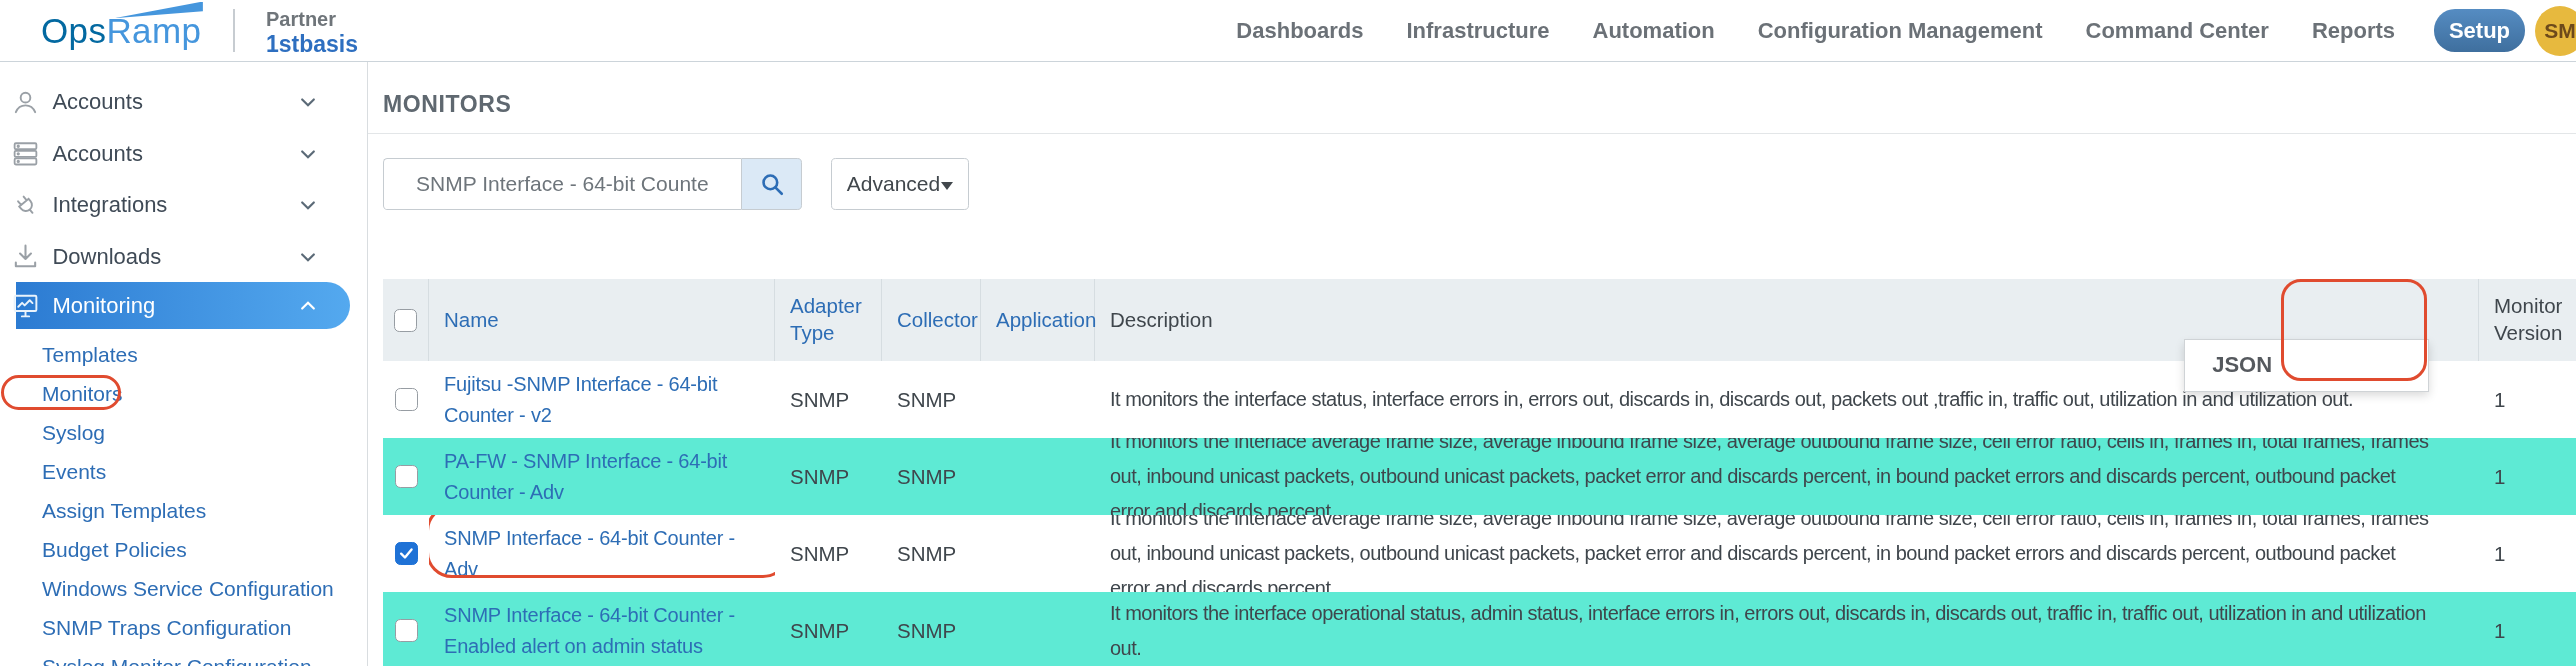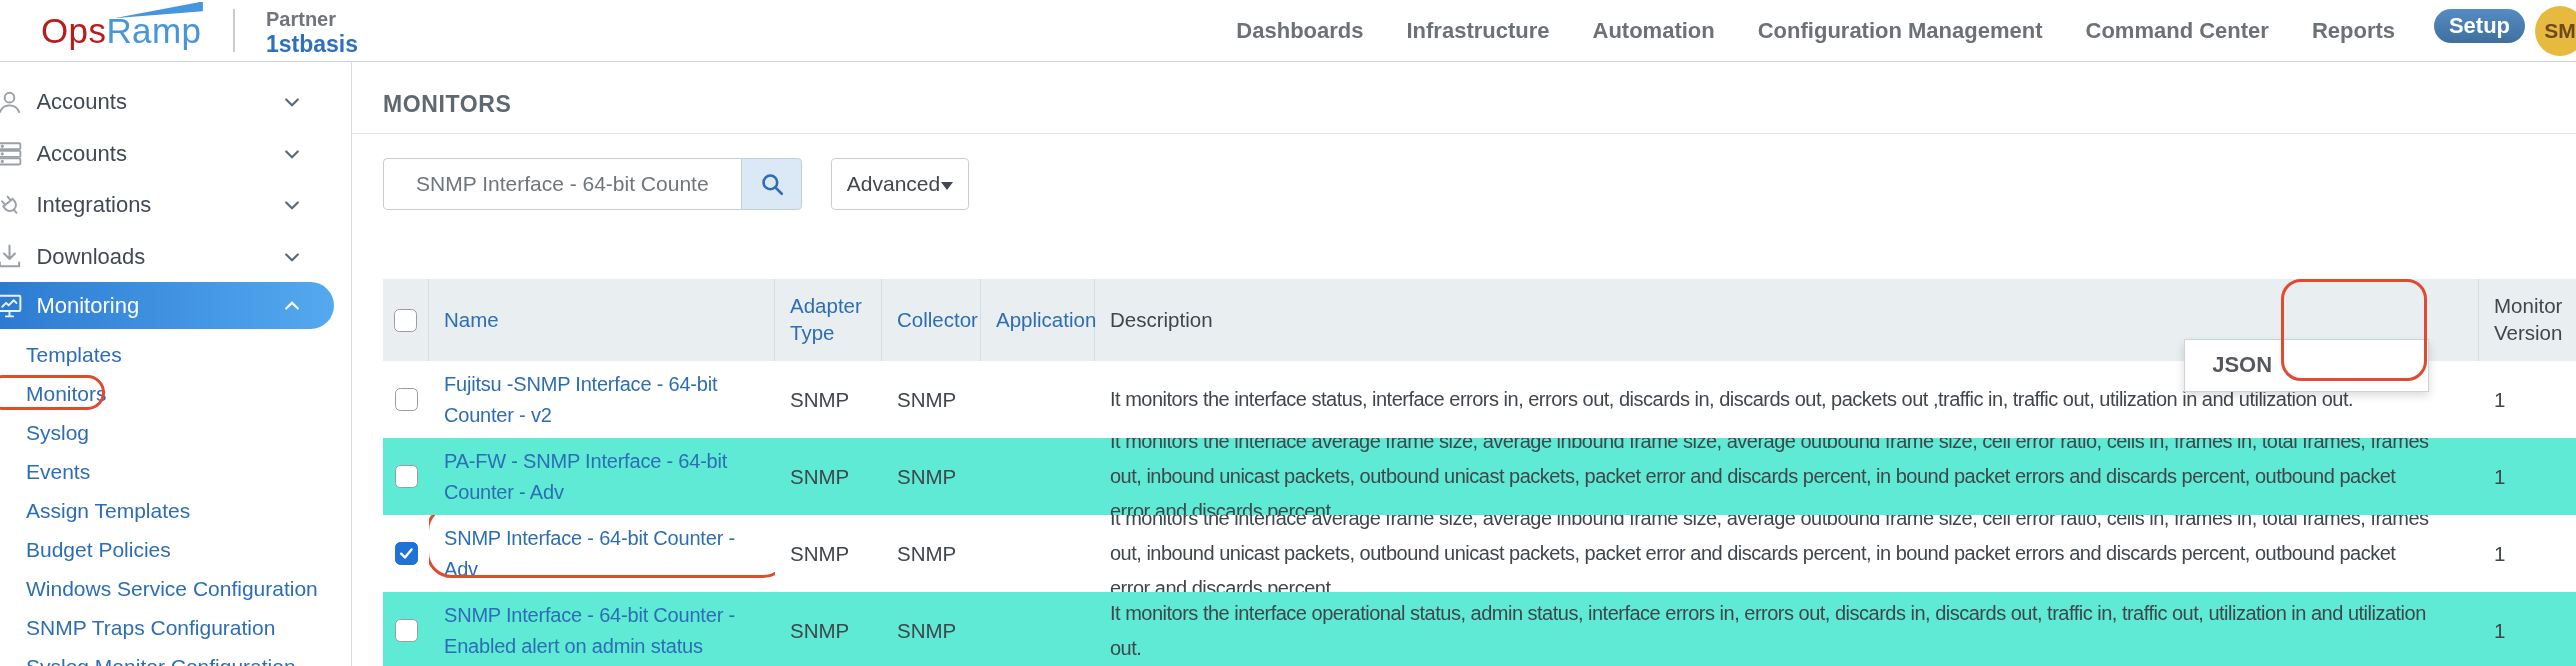--- a/index.html
+++ b/index.html
@@ -7,38 +7,38 @@
   body {
     position:relative; overflow:hidden; background:#fff;
     font-family:"Liberation Sans", sans-serif; color:#3f464c;
   }
   svg { display:block; }
 
   
   .topbar { position:absolute; left:0; top:0; width:2576px; height:62px;
             background:#fff; border-bottom:1.5px solid #ccd4da; z-index:10; }
   .logo { position:absolute; left:41px; top:10.6px; font-size:35px; font-weight:500; letter-spacing:0.4px; }
-  .logo-ops { color:#b91c1c; }
+  .logo-ops { color:#0369a1; }
   .logo-ramp { color:#4596dd; position:relative; display:inline-block; }
   .logo-wedge { position:absolute; left:7.6px; top:-9px; right:-1.5px; height:16.7px; background:#4596dd;
                 clip-path:polygon(0 100%, 100% 0, 100% 58%); }
   .logo-divider { position:absolute; left:233px; top:9px; width:1.5px; height:43px; background:#c7ccd1; }
   .partner { position:absolute; left:266px; top:7.6px; line-height:1.15; }
   .partner-label { font-size:20px; font-weight:700; color:#6f757a; }
   .partner-name  { font-size:23px; font-weight:700; color:#2e6fc0; }
   .nav { position:absolute; right:181px; top:0; height:61px; display:flex; align-items:center; gap:43px; }
   .nav-item { font-size:22px; font-weight:600; color:#6b7177; cursor:pointer; white-space:nowrap; }
-  .setup-btn { position:absolute; left:2434px; top:9px; width:91px; height:34px; border-radius:21px;
+  .setup-btn { position:absolute; left:2434px; top:9px; width:91px; height:43px; border-radius:21px;
                background:linear-gradient(#558cc2,#3f6f9e); color:#fff; font-size:22px; font-weight:600;
                display:flex; align-items:center; justify-content:center; cursor:pointer; }
   .avatar { position:absolute; left:2535px; top:6px; width:50px; height:50px; border-radius:50%;
             color:#6d4a1b; font-size:21px; font-weight:700; display:flex; align-items:center; justify-content:center; }
 
   
-  .sidebar { position:absolute; left:0; top:62px; width:352px; height:605px;
+  .sidebar { position:absolute; left:16px; top:62px; width:352px; height:605px;
              border-right:0.8px solid #d9dde0; background:#fff; z-index:2; }
   .side-item { position:absolute; left:0; width:334px; height:47px; display:flex; align-items:center; cursor:pointer; }
   .side-icon { width:29px; height:29px; margin-left:-4.6px; color:#9aa0a6; flex:none; }
   .side-label { margin-left:12px; font-size:22px; color:#3f4a56; }
   .side-chevron { position:absolute; right:32px; width:20px; height:20px; color:#5b6a77; }
   .side-item.active { background:linear-gradient(90deg,#2c7bd2,#54a9ef); border-radius:0 26px 26px 0; }
   .side-item.active .side-label { color:#fff; font-weight:500; }
   .side-item.active .side-icon { color:#eaf3fc; }
   .side-item.active .side-chevron { color:#fff; }
   .subnav { position:absolute; left:0; top:273px; width:351px; }

